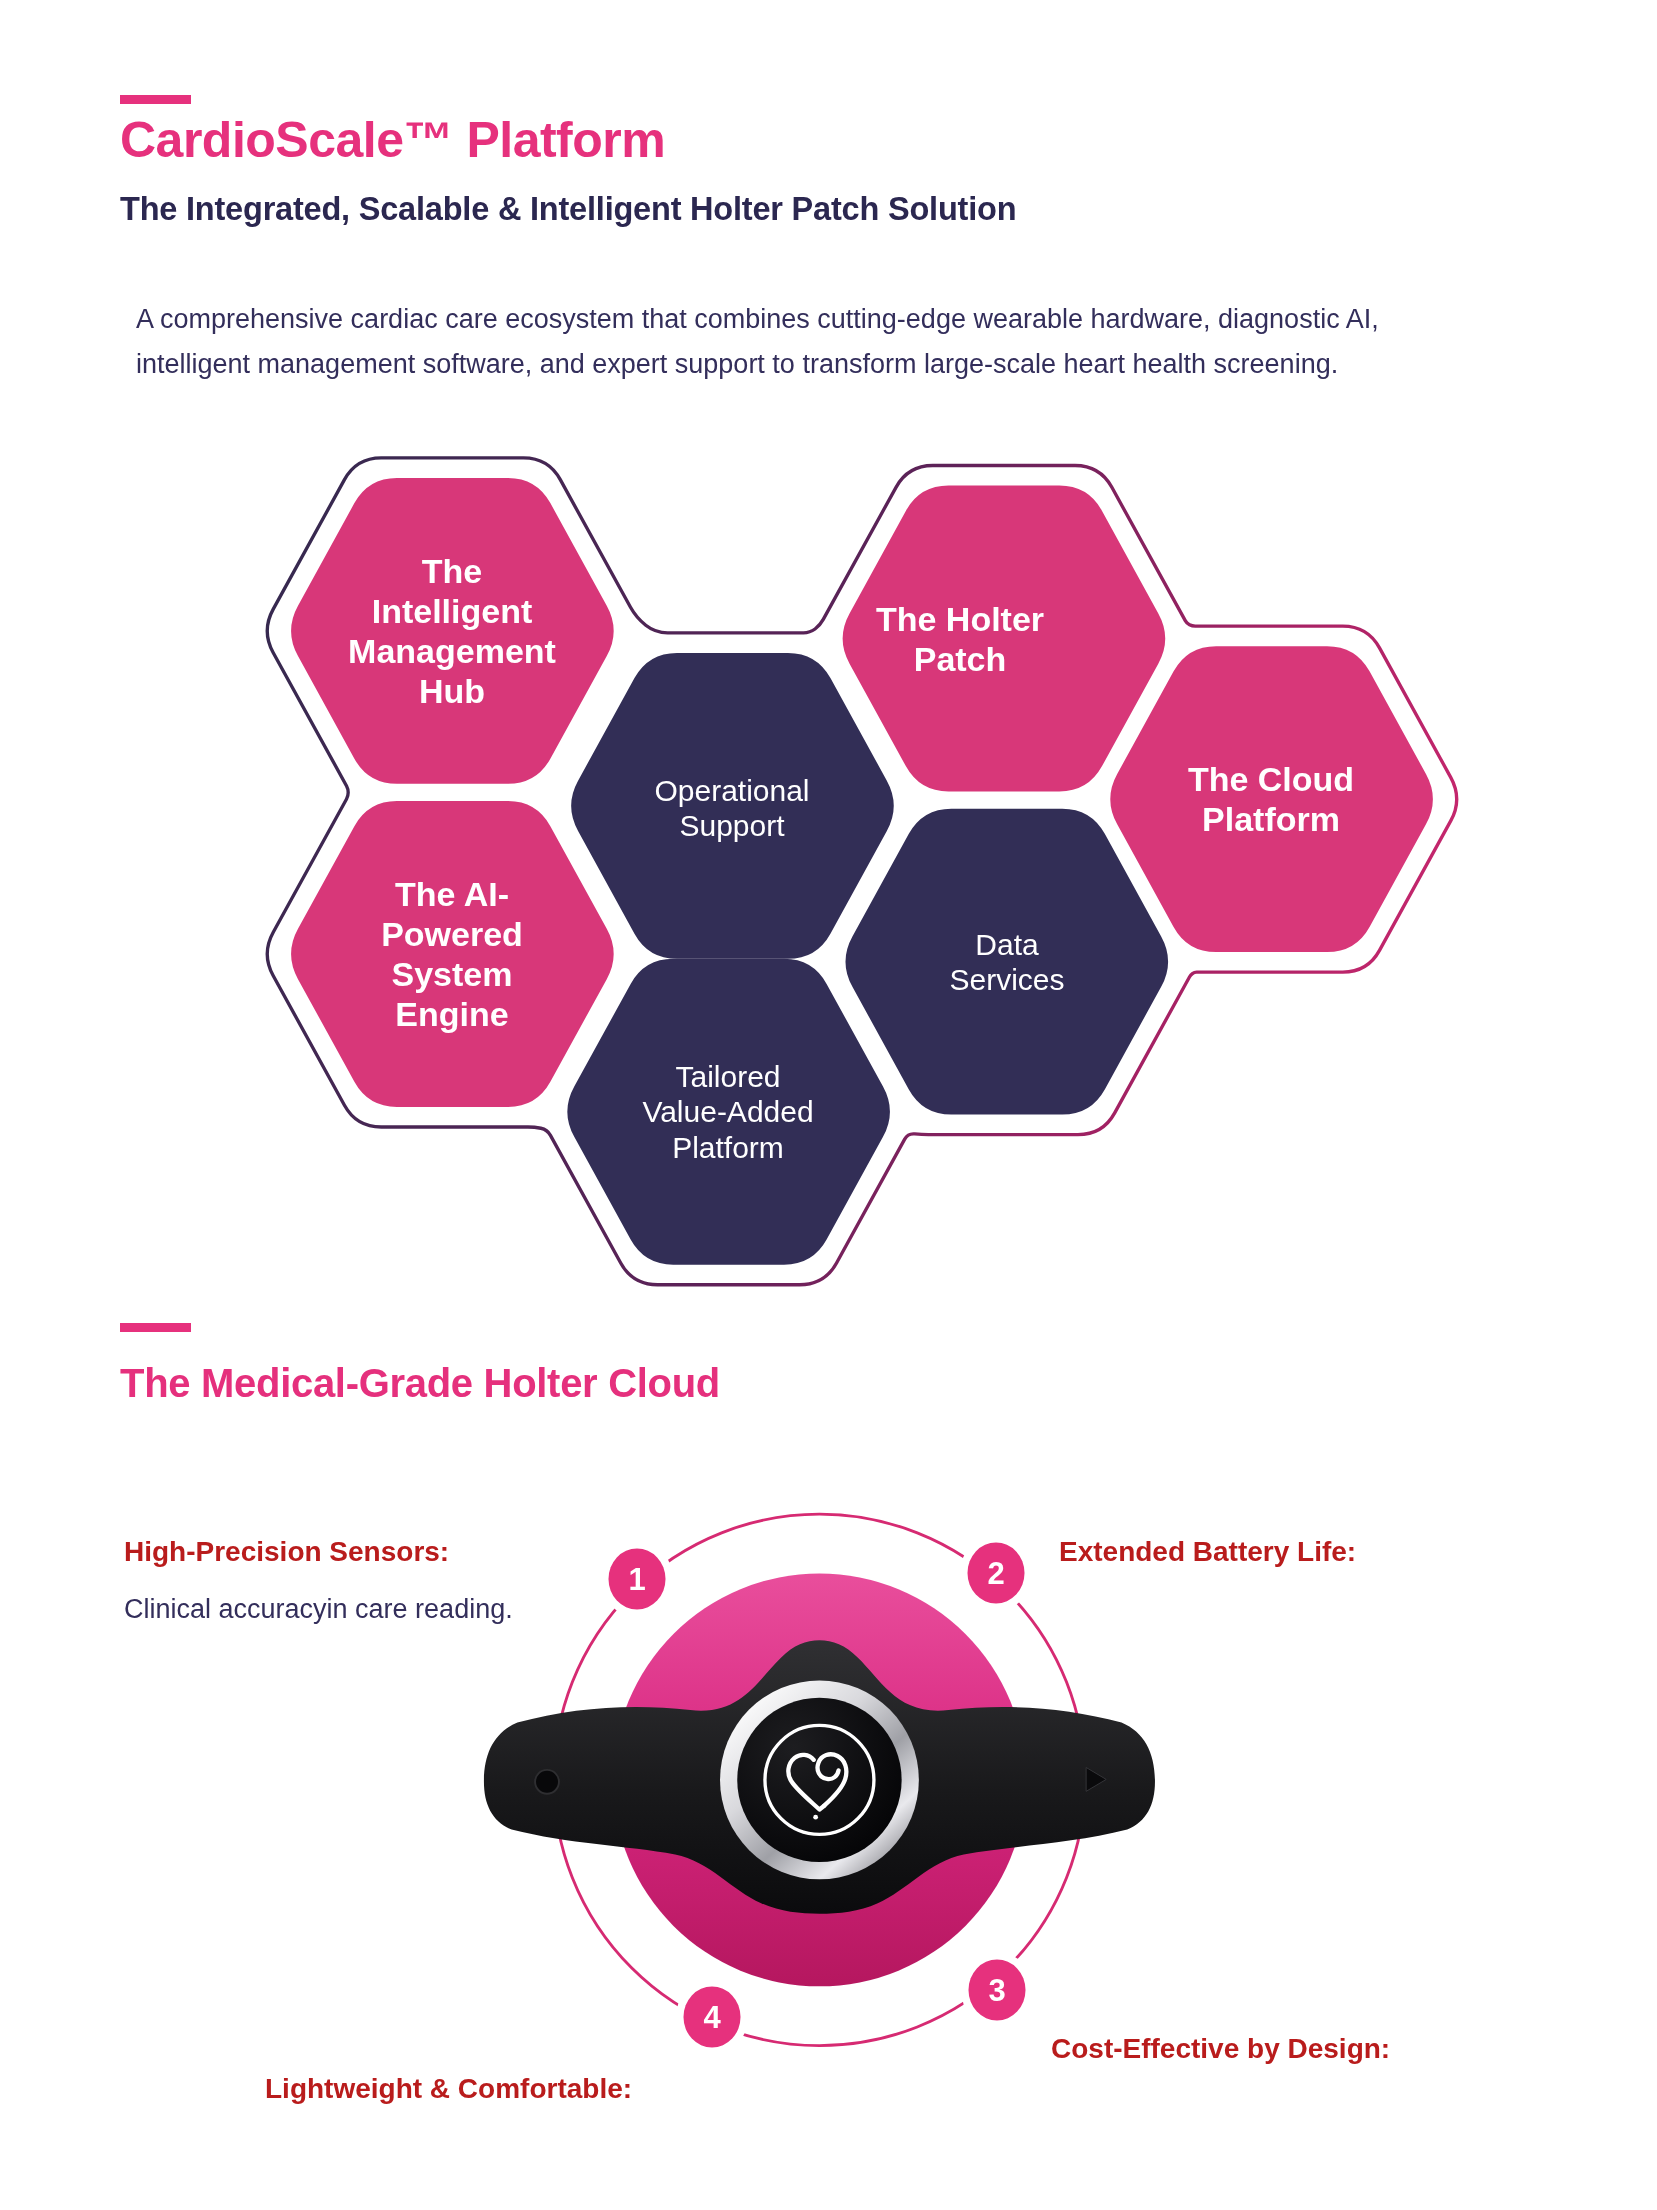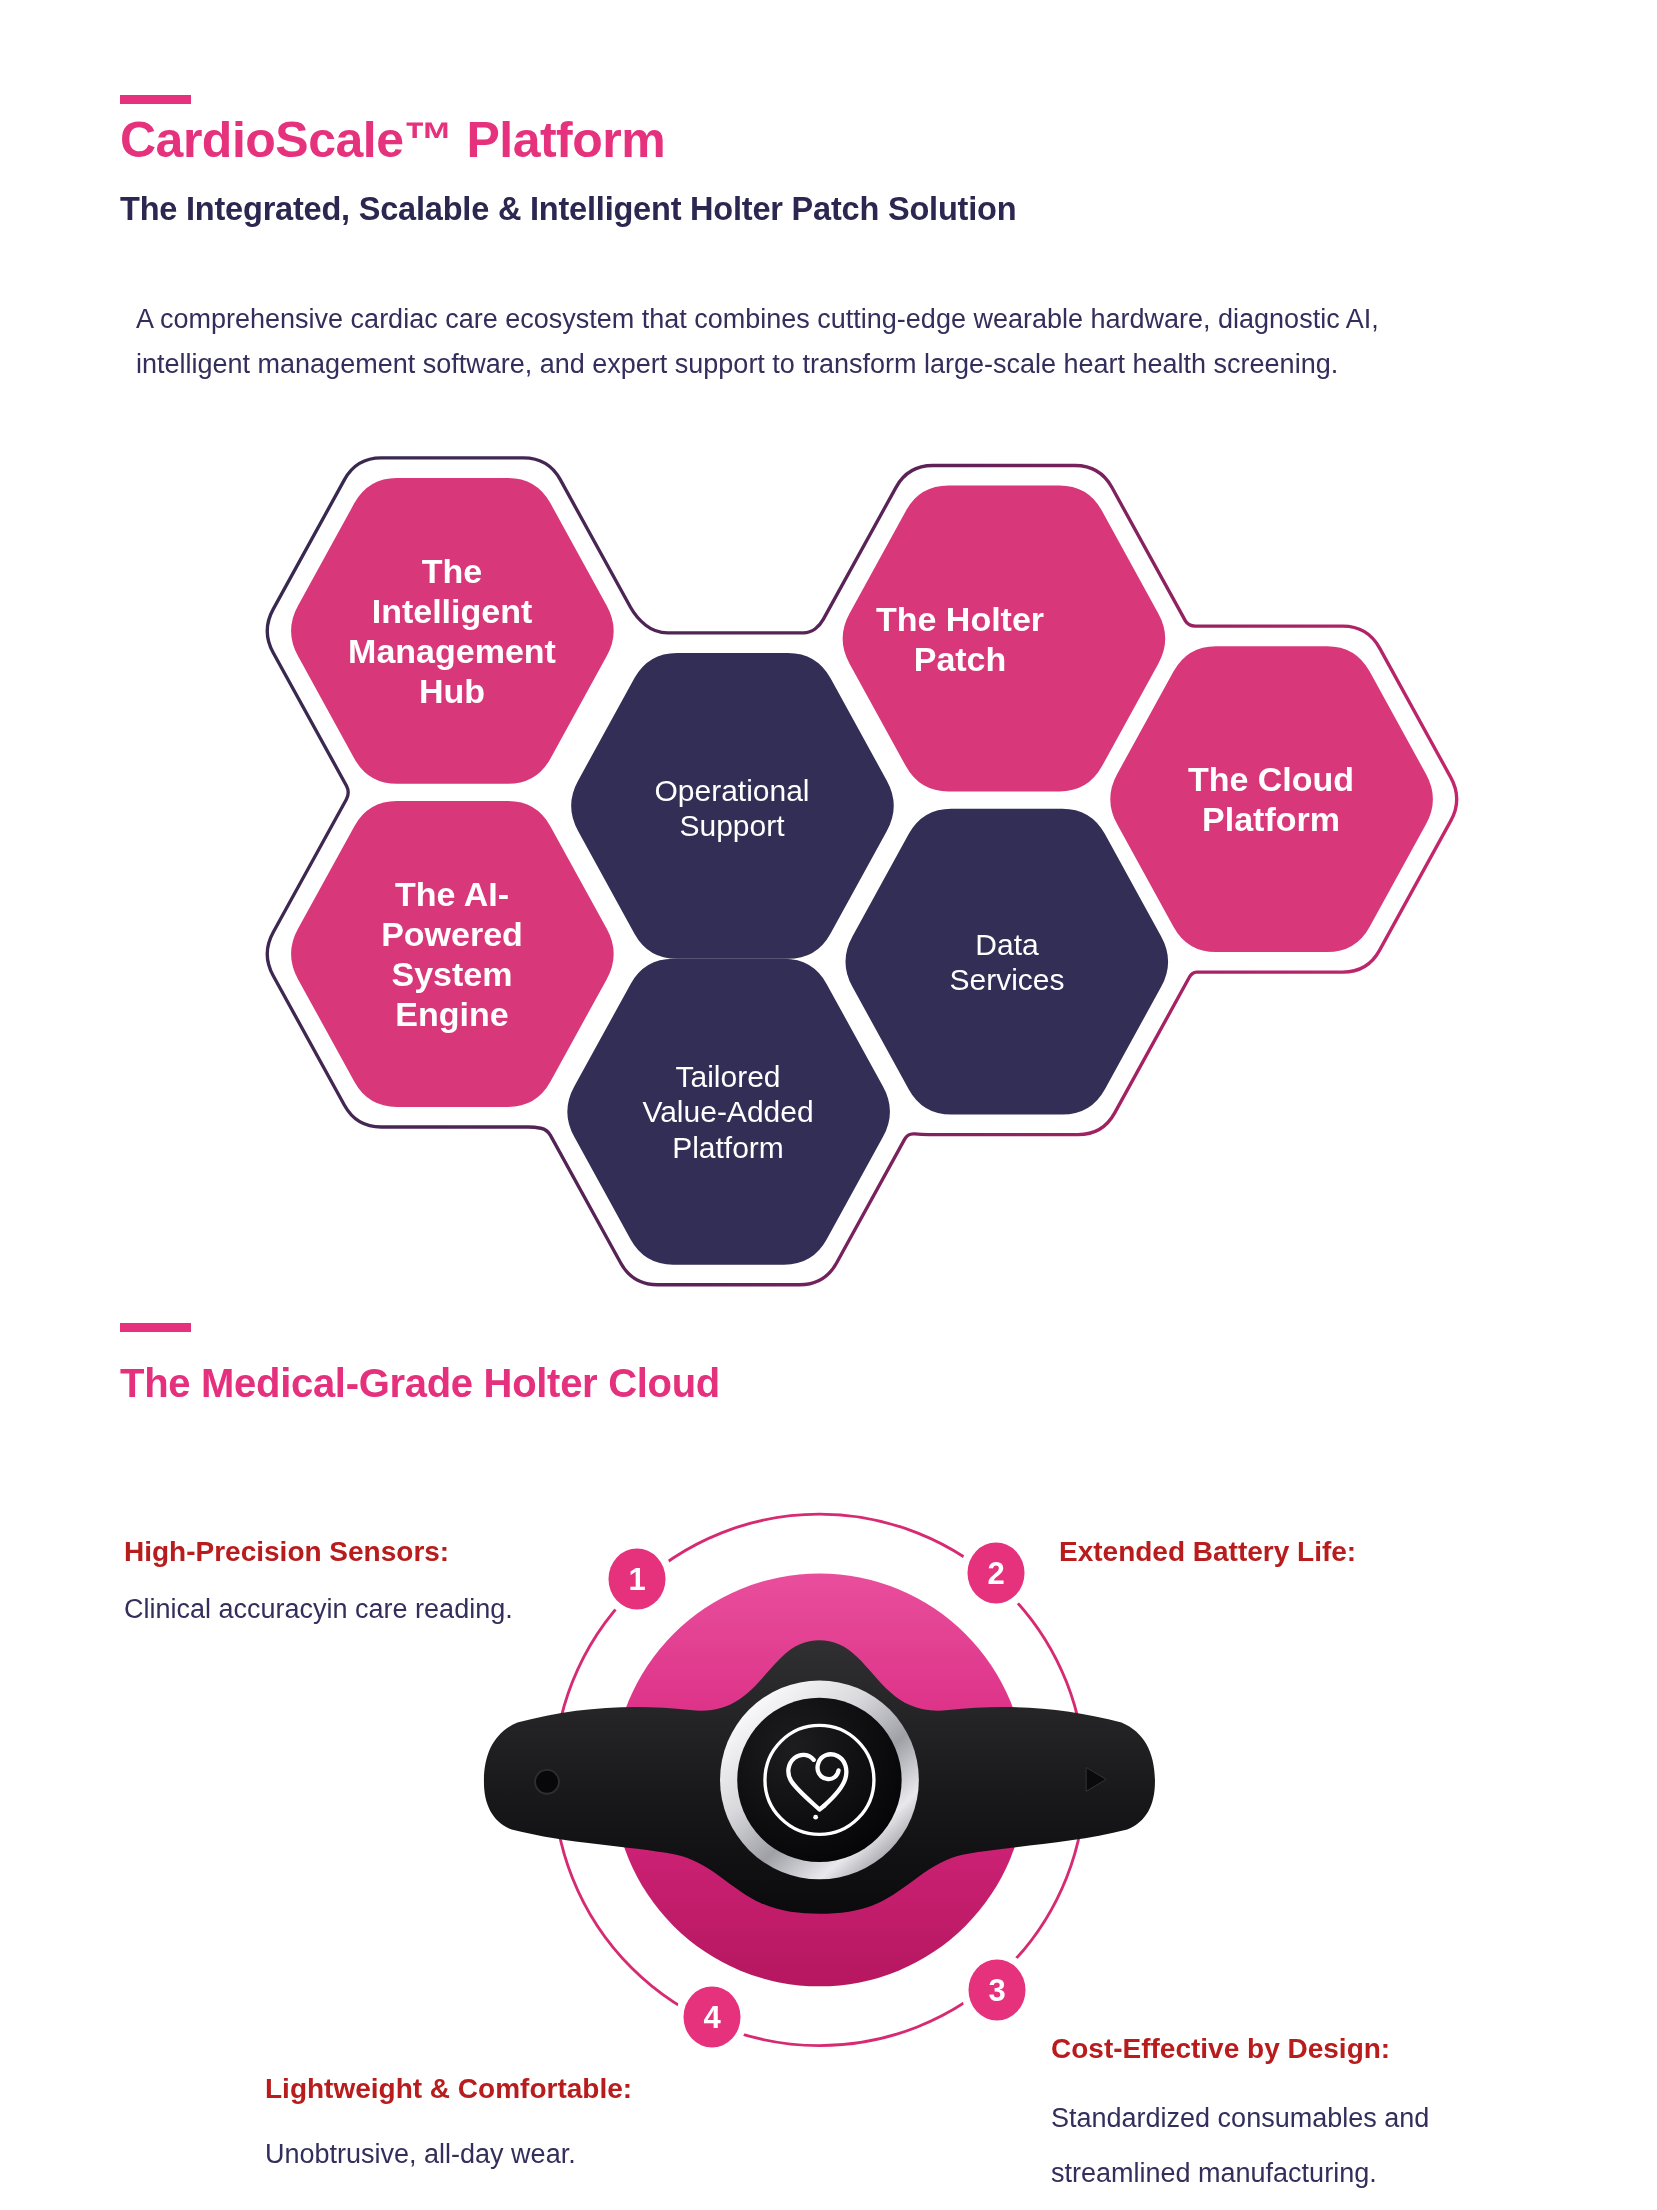--- a/index.html
+++ b/index.html
@@ -154,25 +154,22 @@
 
 <div class="feature f1">
   <div class="feature-title">High-Precision Sensors:</div>
   <div class="feature-body">Clinical accuracyin care reading.</div>
 </div>
 <div class="feature f2">
   <div class="feature-title">Extended Battery Life:</div>
 </div>
 <div class="feature f3">
   <div class="feature-title">Cost-Effective by Design:</div>
-  <div class="feature-body">Standardized consumables and
-streamlined manufacturing.</div>
 </div>
 <div class="feature f4">
   <div class="feature-title">Lightweight &amp; Comfortable:</div>
-  <div class="feature-body">Unobtrusive, all-day wear.</div>
 </div>
 
 <div class="marker" style="left:637px;top:1579px;">1</div>
 <div class="marker" style="left:996px;top:1573px;">2</div>
 <div class="marker" style="left:997px;top:1990px;">3</div>
 <div class="marker" style="left:712px;top:2017px;">4</div>
 
 
 </body></html>

